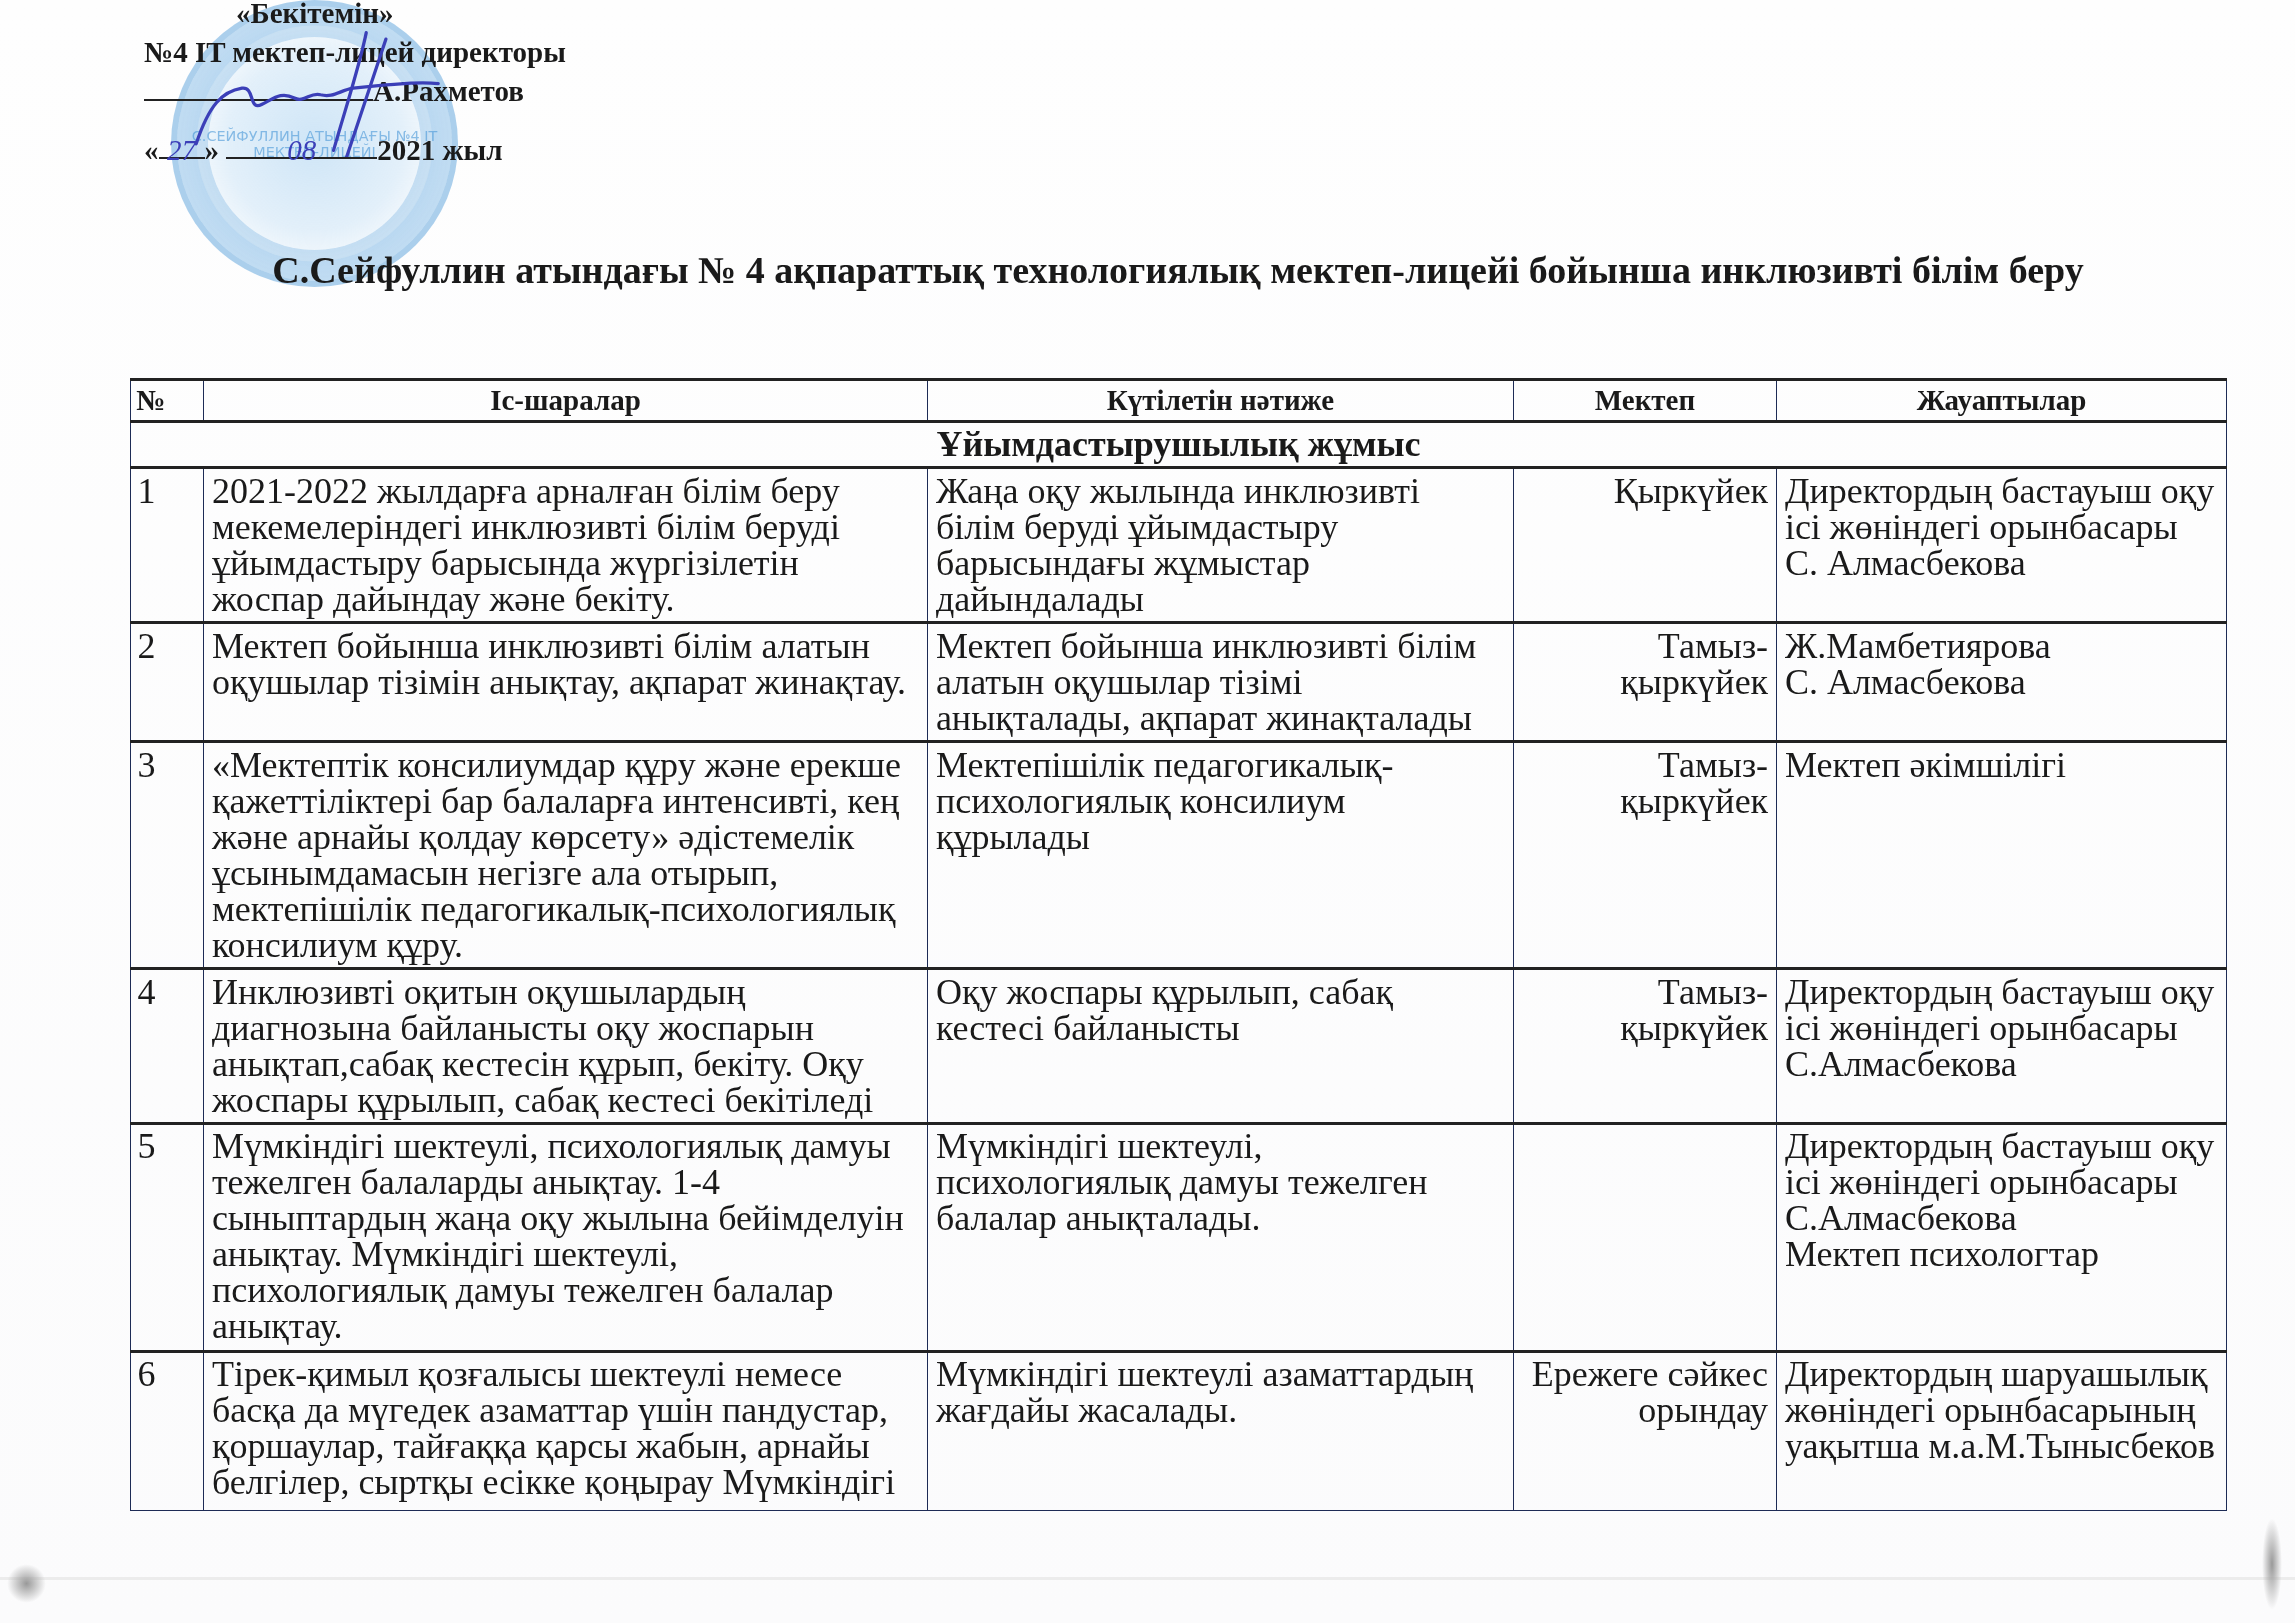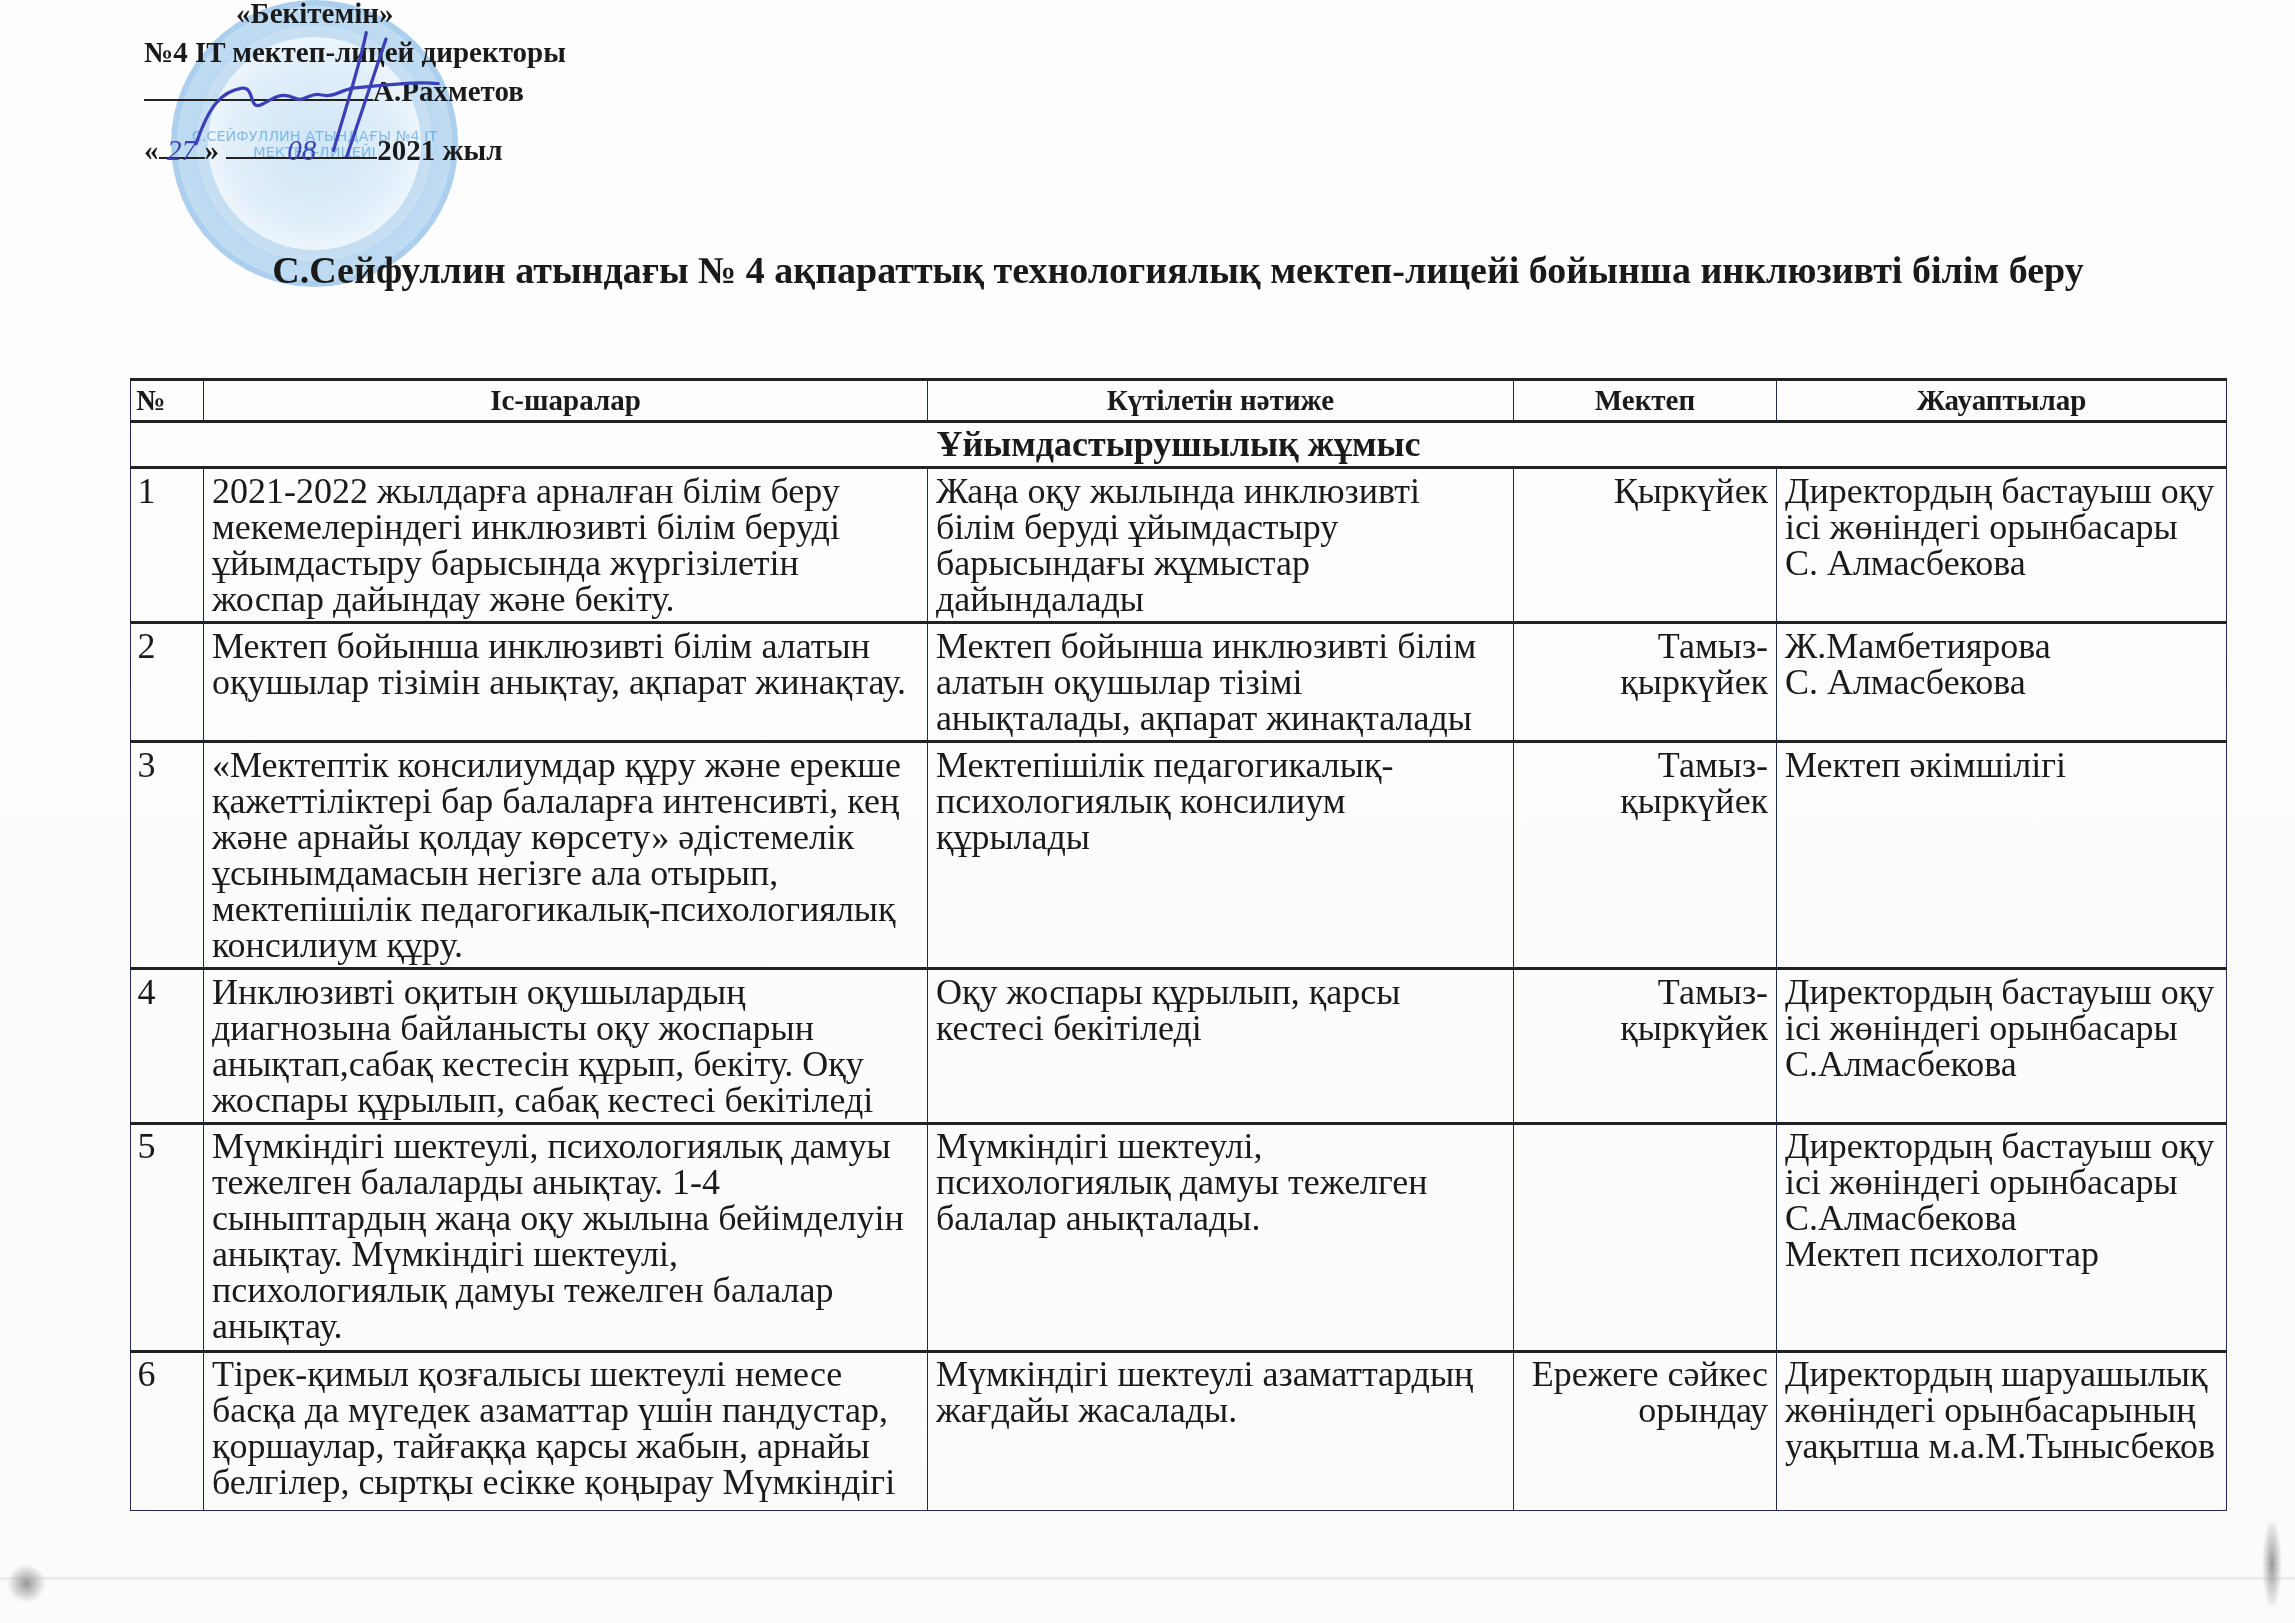--- a/index.html
+++ b/index.html
@@ -127,21 +127,21 @@
       <td>Мектепішілік педагогикалық-психологиялық консилиум құрылады</td>
       <td class="center">Тамыз-қыркүйек</td>
       <td>
         <span class="resp-line">Мектеп әкімшілігі</span>
       </td>
     </tr>
 
     <tr style="height:154px">
       <td class="num">4</td>
       <td>Инклюзивті оқитын оқушылардың диагнозына байланысты оқу жоспарын анықтап,сабақ кестесін құрып, бекіту. Оқу жоспары құрылып, сабақ кестесі бекітіледі</td>
-      <td>Оқу жоспары құрылып, қарсы кестесі бекітіледі</td>
+      <td>Оқу жоспары құрылып, сабақ кестесі байланысты</td>
       <td class="center">Тамыз-қыркүйек</td>
       <td>
         <span class="resp-line">Директордың бастауыш  оқу ісі жөніндегі орынбасары С.Алмасбекова</span>
       </td>
     </tr>
 
     <tr style="height:228px">
       <td class="num">5</td>
       <td>Мүмкіндігі шектеулі, психологиялық дамуы тежелген балаларды анықтау. 1-4 сыныптардың жаңа оқу жылына бейімделуін анықтау. Мүмкіндігі шектеулі, психологиялық дамуы тежелген балалар анықтау.</td>
       <td>Мүмкіндігі шектеулі, психологиялық дамуы тежелген балалар анықталады.</td>

